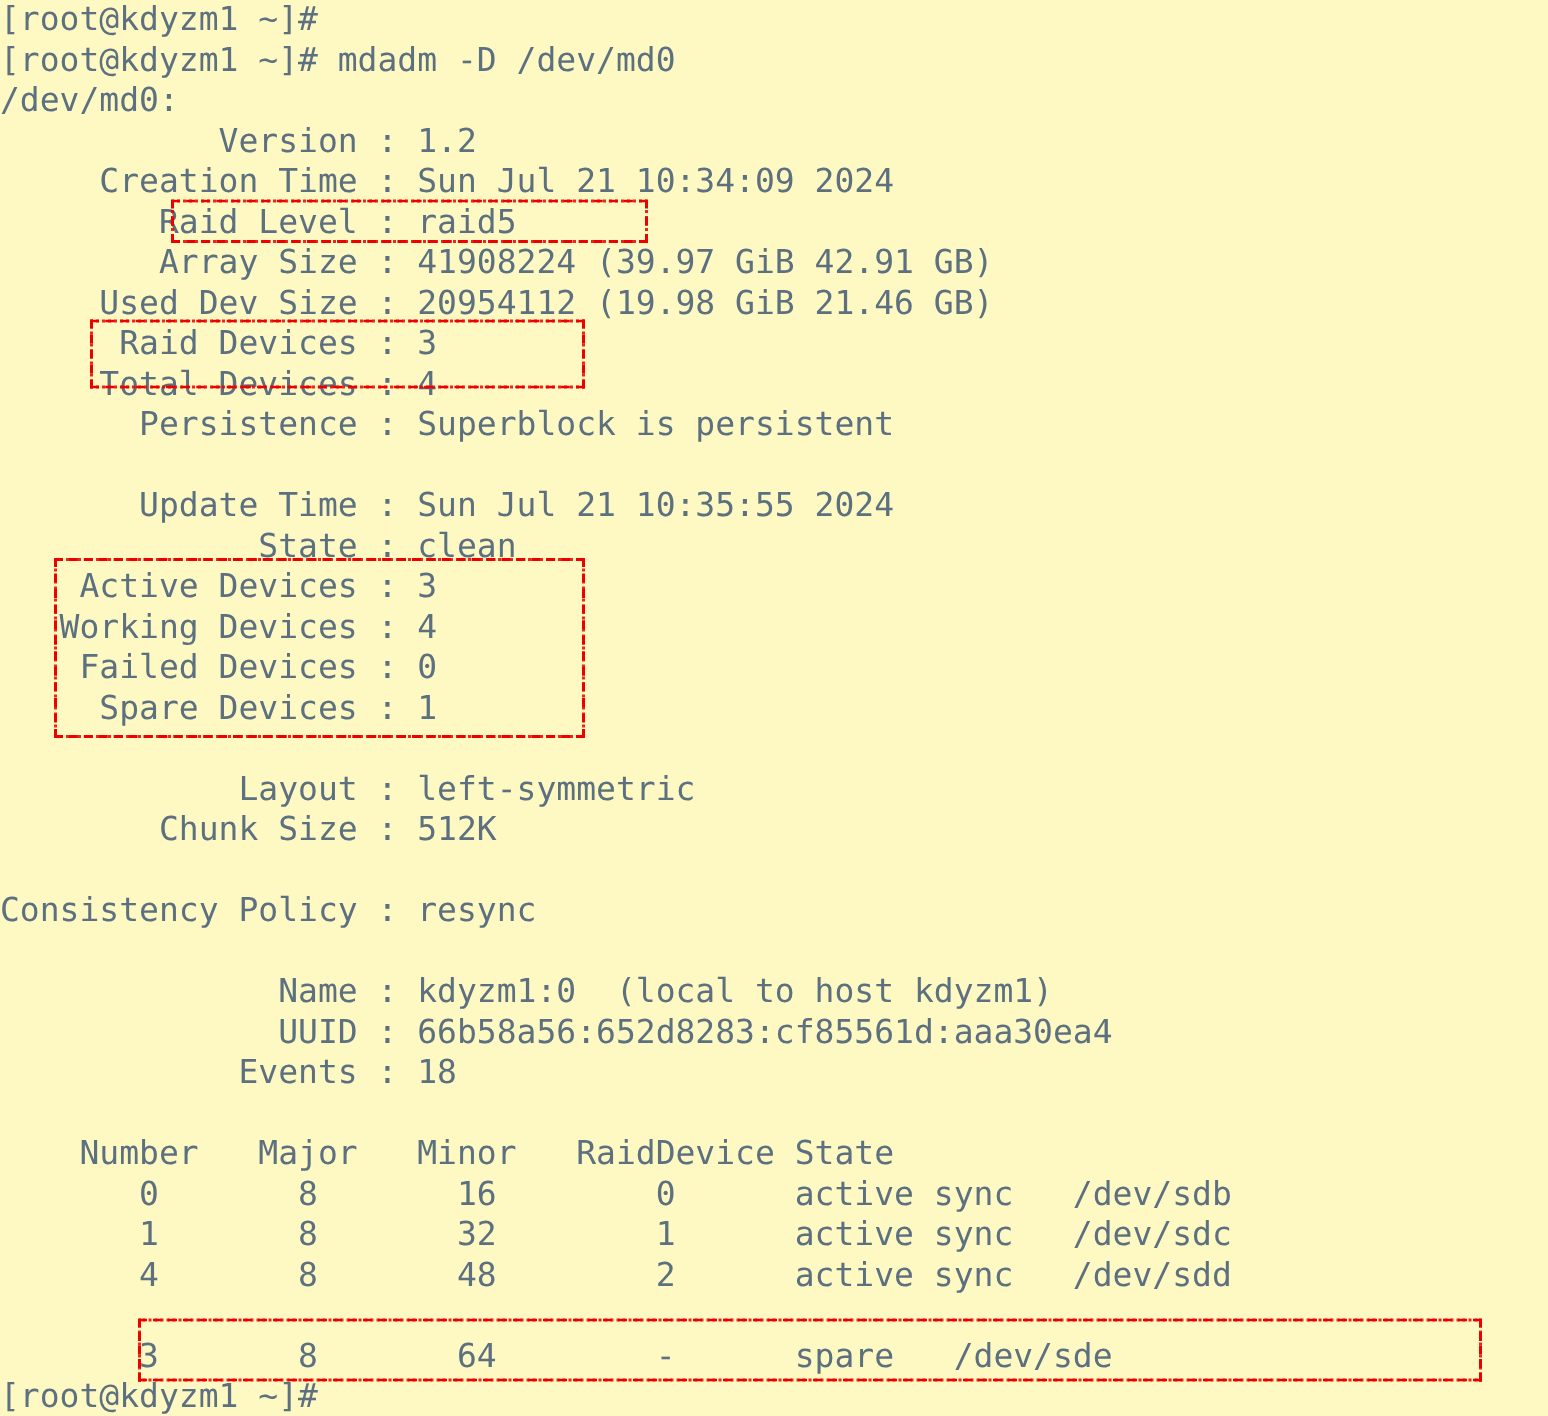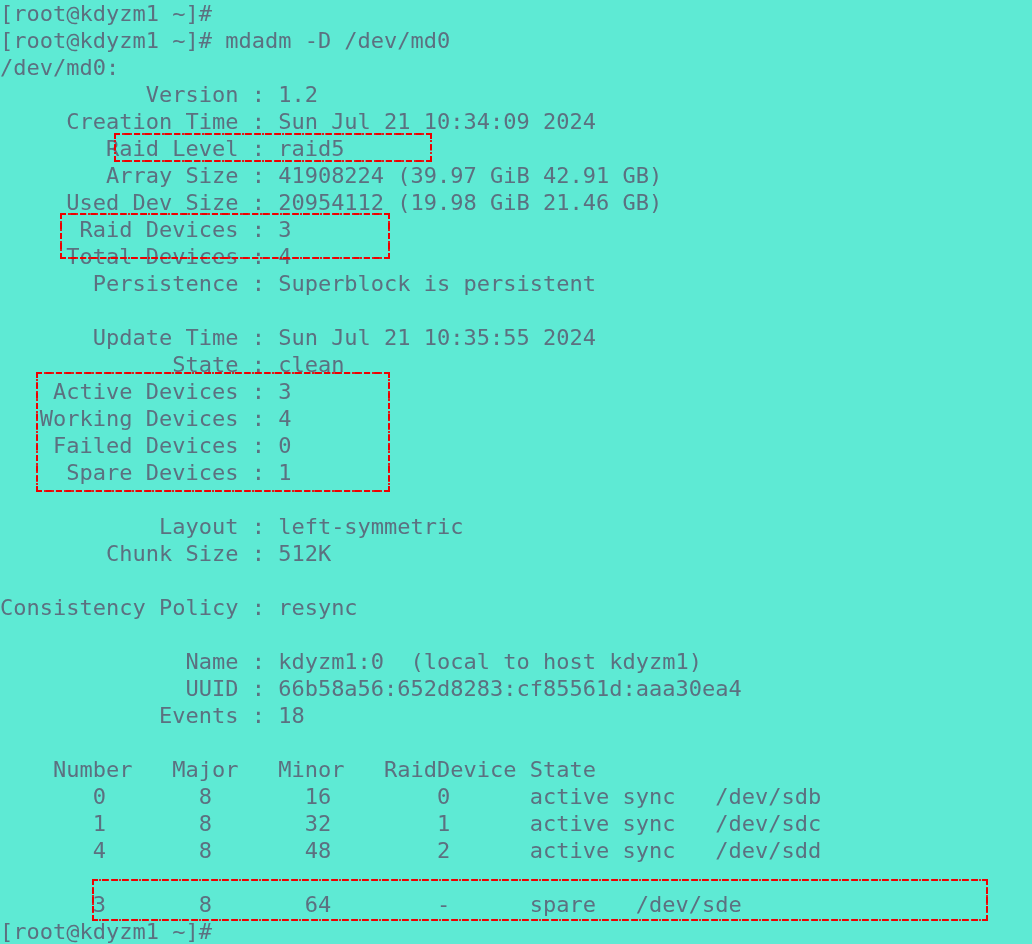--- a/index.html
+++ b/index.html
@@ -4,21 +4,21 @@
 <style>
   html, body {
     margin: 0;
     padding: 0;
     background: #fdf6e3;
   }
   #terminal {
     position: relative;
     width: 1032px;
     height: 944px;
-    background: #5eead4;
+    background: #fef9c3;
     overflow: hidden;
     font-family: "DejaVu Sans Mono", "Liberation Mono", monospace;
     font-size: 22px;
     line-height: 27px;
     color: #5c7080;
     -webkit-font-smoothing: antialiased;
   }
   #screen-lines {
     position: absolute;
     left: 0;

